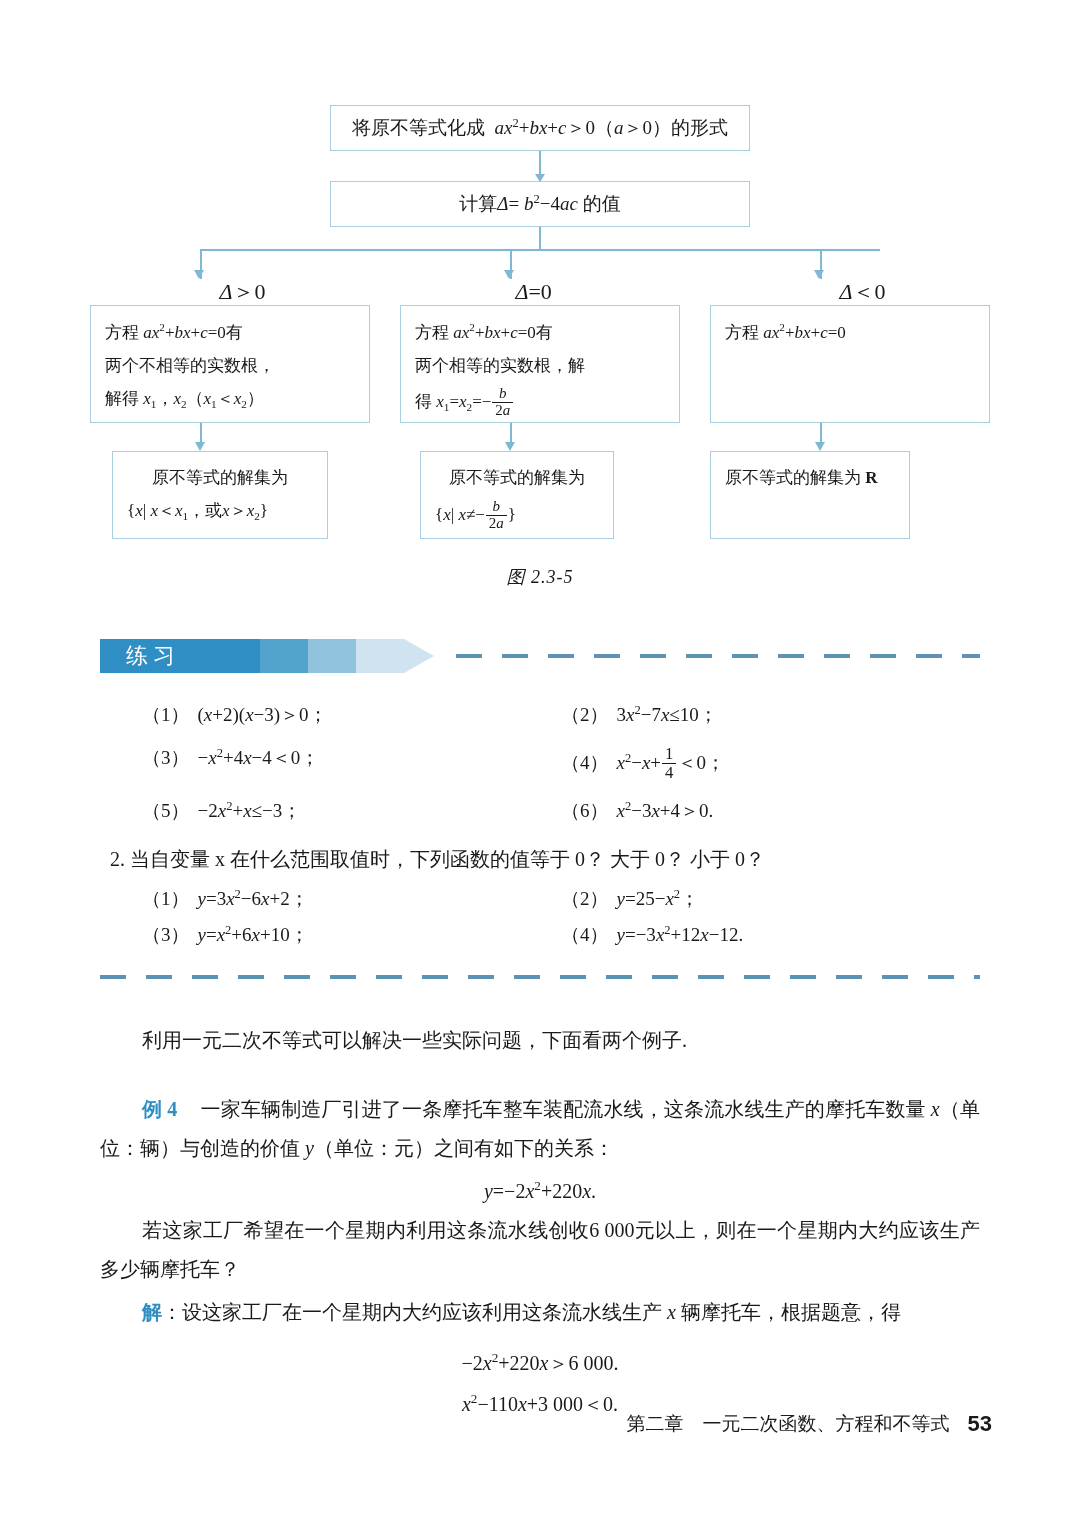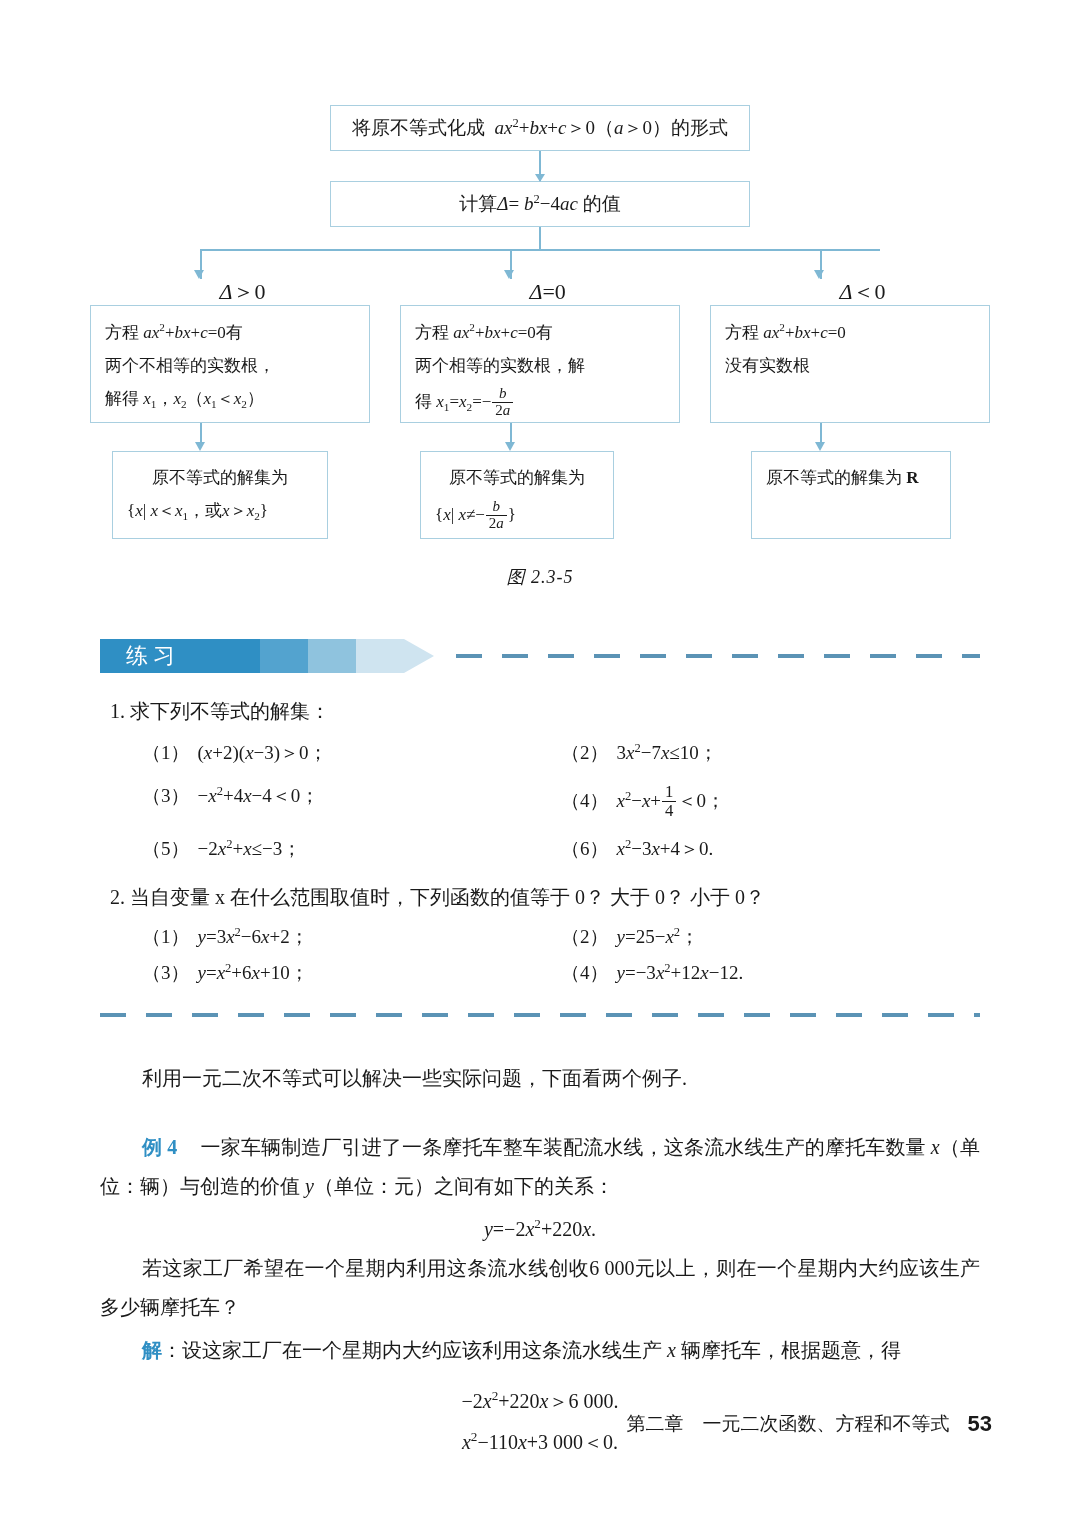--- a/index.html
+++ b/index.html
@@ -116,21 +116,21 @@
     display: block;
   }
   .fc-sol {
     height: 88px;
     padding: 9px 14px;
     display: block;
     text-align: center;
     font-size: 17px;
     line-height: 1.95;
   }
-  .fc-sol.left-al { text-align: left; margin-left: 41px; }
+  .fc-sol.left-al { text-align: left; }
 
   .fig-caption {
     text-align: center;
     font-size: 18px;
     letter-spacing: 1px;
     margin-top: 26px;
     color: #1a1a1a;
     font-style: italic;
   }
 
@@ -316,21 +316,21 @@
         </div>
       </div>
 
       <div class="col">
         <div style="position:relative;height:28px;">
           <div style="position:absolute;left:110px;top:0;width:2px;height:28px;background:#7fb8d4;"></div>
         </div>
         <div class="delta-label" style="padding-left:0;">
           <span style="display:inline-block;width:102px;"></span><span style="position:relative;">
             <span style="position:absolute;left:2px;top:-9px;width:0;height:0;border-left:5px solid transparent;border-right:5px solid transparent;border-top:9px solid #7fb8d4;"></span>
-          </span><span style="margin-left:22px;"><span class="mi">Δ</span><span class="mn">=0</span></span>
+          </span><span style="margin-left:8px;"><span class="mi">Δ</span><span class="mn">=0</span></span>
         </div>
         <div class="fc-box fc-cond">
           <div>方程<span class="mi"> ax</span><sup class="exp">2</sup><span class="mn">+</span><span class="mi">bx</span><span class="mn">+</span><span class="mi">c</span><span class="mn">=0</span>有</div>
           <div>两个相等的实数根，解</div>
           <div style="line-height:1.2;margin-top:4px;">得 <span class="mi">x</span><sub class="idx">1</sub><span class="mn">=</span><span class="mi">x</span><sub class="idx">2</sub><span class="mn">=−</span><span class="frac"><span class="num"><span class="mi">b</span></span><span class="den"><span class="mn">2</span><span class="mi">a</span></span></span></div>
         </div>
         <div style="position:relative;height:28px;">
           <div style="position:absolute;left:110px;top:0;width:2px;height:20px;background:#7fb8d4;"></div>
           <div style="position:absolute;left:105px;top:19px;width:0;height:0;border-left:5px solid transparent;border-right:5px solid transparent;border-top:9px solid #7fb8d4;"></div>
         </div>
@@ -344,21 +344,20 @@
         <div style="position:relative;height:28px;">
           <div style="position:absolute;left:110px;top:0;width:2px;height:28px;background:#7fb8d4;"></div>
         </div>
         <div class="delta-label" style="padding-left:0;">
           <span style="display:inline-block;width:102px;"></span><span style="position:relative;">
             <span style="position:absolute;left:2px;top:-9px;width:0;height:0;border-left:5px solid transparent;border-right:5px solid transparent;border-top:9px solid #7fb8d4;"></span>
           </span><span style="margin-left:22px;"><span class="mi">Δ</span><span class="mn">＜0</span></span>
         </div>
         <div class="fc-box fc-cond">
           <div>方程<span class="mi"> ax</span><sup class="exp">2</sup><span class="mn">+</span><span class="mi">bx</span><span class="mn">+</span><span class="mi">c</span><span class="mn">=0</span></div>
-          <div>没有实数根</div>
         </div>
         <div style="position:relative;height:28px;">
           <div style="position:absolute;left:110px;top:0;width:2px;height:20px;background:#7fb8d4;"></div>
           <div style="position:absolute;left:105px;top:19px;width:0;height:0;border-left:5px solid transparent;border-right:5px solid transparent;border-top:9px solid #7fb8d4;"></div>
         </div>
         <div class="fc-box fc-sol left-al" style="width:200px;">
           <div style="text-align:left;">原不等式的解集为 <strong style="font-family:'Liberation Serif',serif;">R</strong></div>
         </div>
       </div>
 
@@ -377,24 +376,20 @@
         <div class="chev chev-2"></div>
         <div class="chev chev-3"></div>
         <div class="chev chev-4"></div>
       </div>
       <div class="dash-tail"></div>
     </div>
 
     <div class="ex-list">
 
       <div>
-        <div class="ex-q">
-          <span>1.</span>
-          <span>求下列不等式的解集：</span>
-        </div>
         <div class="ex-items">
           <div class="ex-item"><span class="ex-num">（1）</span><span class="mn">(</span><span class="mi">x</span><span class="mn">+2)(</span><span class="mi">x</span><span class="mn">−3)＞0；</span></div>
           <div class="ex-item"><span class="ex-num">（2）</span><span class="mn">3</span><span class="mi">x</span><sup class="exp">2</sup><span class="mn">−7</span><span class="mi">x</span><span class="mn">≤10；</span></div>
           <div class="ex-item tall"><span class="ex-num">（3）</span><span class="mn">−</span><span class="mi">x</span><sup class="exp">2</sup><span class="mn">+4</span><span class="mi">x</span><span class="mn">−4＜0；</span></div>
           <div class="ex-item tall"><span class="ex-num">（4）</span><span class="mi">x</span><sup class="exp">2</sup><span class="mn">−</span><span class="mi">x</span><span class="mn">+</span><span class="frac"><span class="num"><span class="mn">1</span></span><span class="den"><span class="mn">4</span></span></span><span class="mn">＜0；</span></div>
           <div class="ex-item"><span class="ex-num">（5）</span><span class="mn">−2</span><span class="mi">x</span><sup class="exp">2</sup><span class="mn">+</span><span class="mi">x</span><span class="mn">≤−3；</span></div>
           <div class="ex-item"><span class="ex-num">（6）</span><span class="mi">x</span><sup class="exp">2</sup><span class="mn">−3</span><span class="mi">x</span><span class="mn">+4＞0.</span></div>
         </div>
       </div>
 

